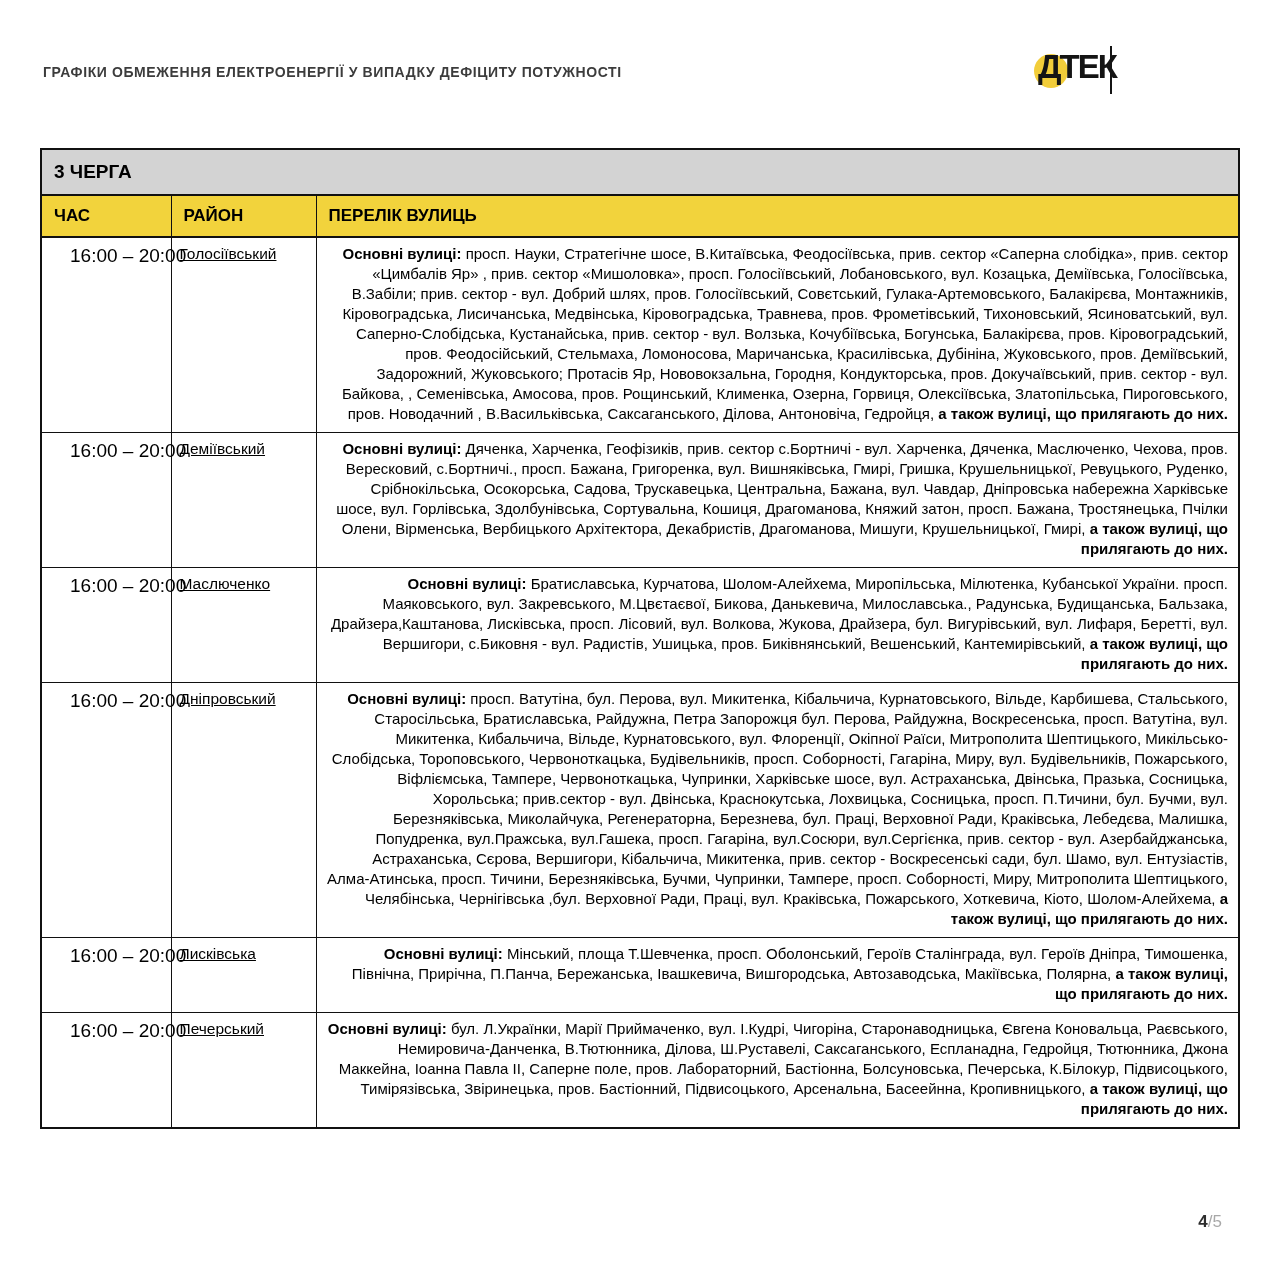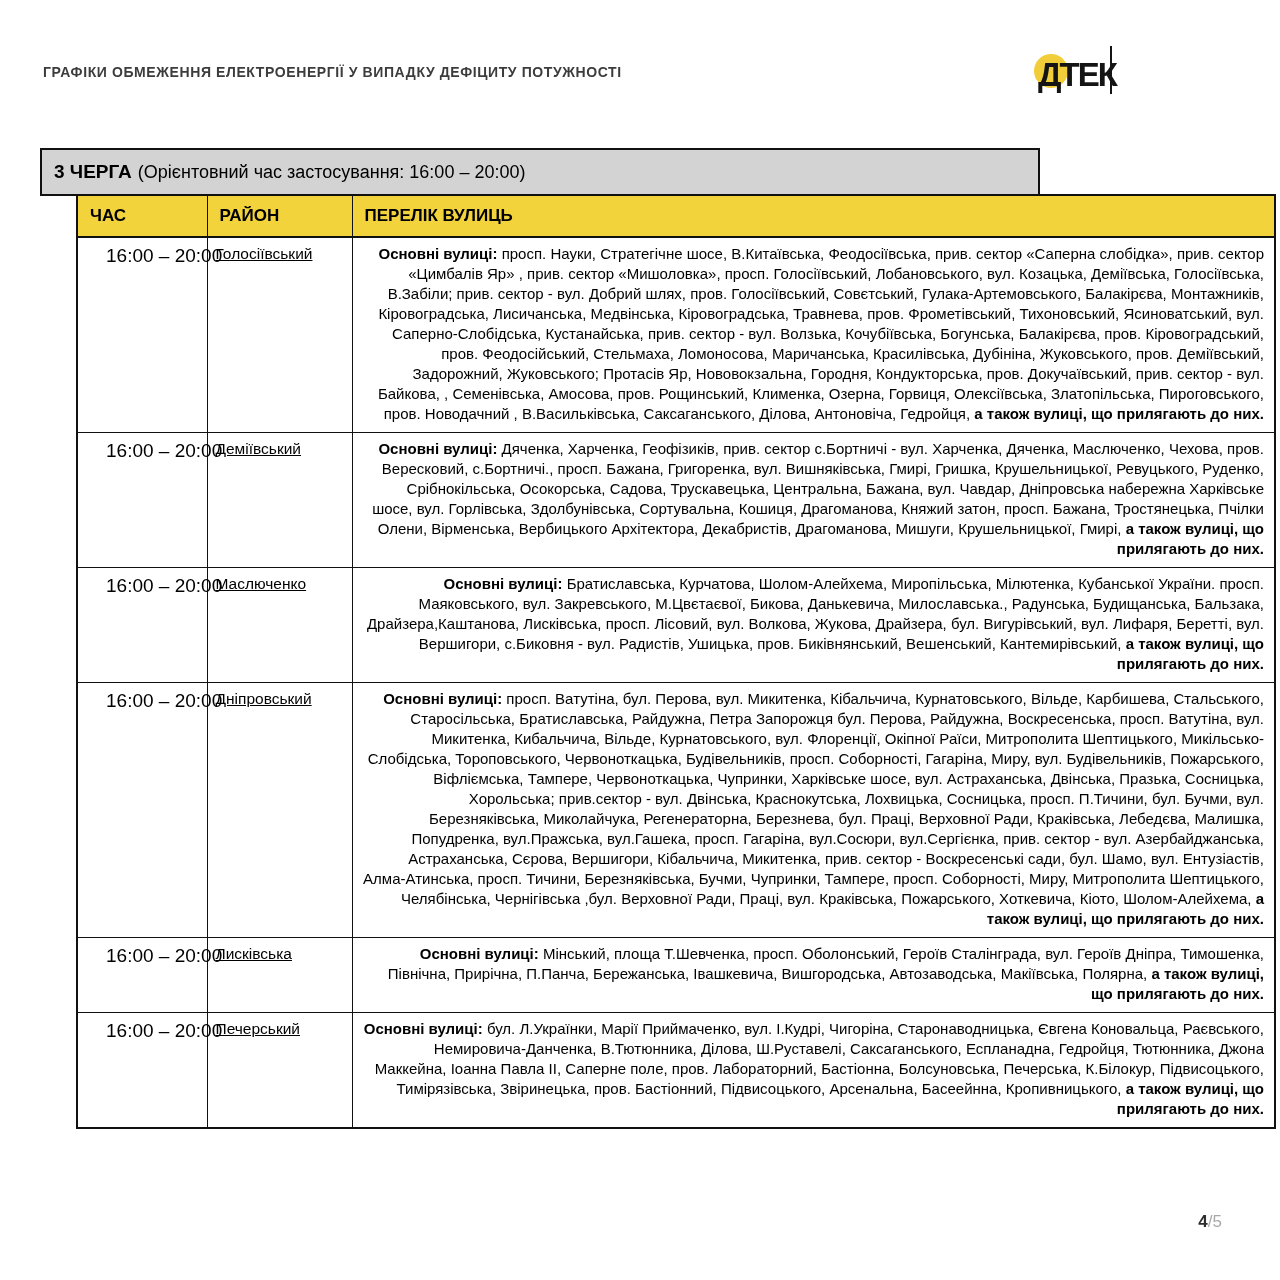--- a/index.html
+++ b/index.html
@@ -13,39 +13,39 @@
     font-size:14px; letter-spacing:.6px; color:#3c3c3c; font-weight:bold;
   }
   
   .logo-block { position:absolute; left:1038px; top:40px; width:210px; height:80px; }
   .logotype { position:absolute; left:0; top:6px; width:86px; height:44px; }
   .logo-circle {
     position:absolute; left:-4px; top:8px; width:34px; height:34px;
     border-radius:50%; background:#F2CD3A;
   }
   .logo-word {
-    position:absolute; left:0; top:10px; font-size:33px; font-weight:bold;
+    position:absolute; left:0; top:2px; font-size:33px; font-weight:bold;
     letter-spacing:-2px; color:#141414; font-family:"Liberation Sans", sans-serif;
   }
   .logo-divider { position:absolute; left:72px; top:6px; width:2px; height:48px; background:#141414; }
   .logo-caption { position:absolute; left:88px; top:4px; }
   .logo-company { font-size:17px; font-weight:bold; color:#181818; line-height:21px; }
   .logo-subtitle { margin-top:5px; font-size:11px; color:#3f3f3f; line-height:13px; }
   
   .banner {
-    position:absolute; left:40px; top:148px; width:1000px; height:48px;
+    position:absolute; left:40px; top:148px; width:1200px; height:48px;
     background:#D3D3D3; border:2px solid #111;
     display:flex; align-items:center; padding-left:12px;
   }
   .banner .queue { font-size:19px; font-weight:bold; margin-right:6px; }
   .banner .note  { font-size:18px; }
   
   .sched-table {
     position:absolute; left:40px; top:194px; width:1200px;
-    border-collapse:collapse; table-layout:fixed;margin-left:36px;
+    border-collapse:collapse; table-layout:fixed;
   }
   .sched-table th, .sched-table td { border:1px solid #111; vertical-align:top; }
   .sched-table thead th {
     background:#F2D33C; height:42px; text-align:left;
     font-size:17px; font-weight:bold; padding:0 0 0 12px; vertical-align:middle;
     border-bottom:2px solid #111; border-top:2px solid #111;
   }
   .sched-table { border:2px solid #111; }
   col.c-time { width:130px; }
   col.c-district { width:145px; }
@@ -66,21 +66,20 @@
 <div class="logo-block">
   <div class="logotype">
     <span class="logo-circle"></span>
     <span class="logo-word">ДТЕК</span>
   </div>
   <div class="logo-divider"></div>
 </div>
 
 <div class="banner">
   <span class="queue">3 ЧЕРГА</span>
-  <span class="note">(Орієнтовний час застосування:  16:00 – 20:00)</span>
 </div>
 
 <table class="sched-table">
   <colgroup>
     <col class="c-time">
       <col class="c-district">
       <col class="c-streets">
   </colgroup>
   <thead>
     <tr>

